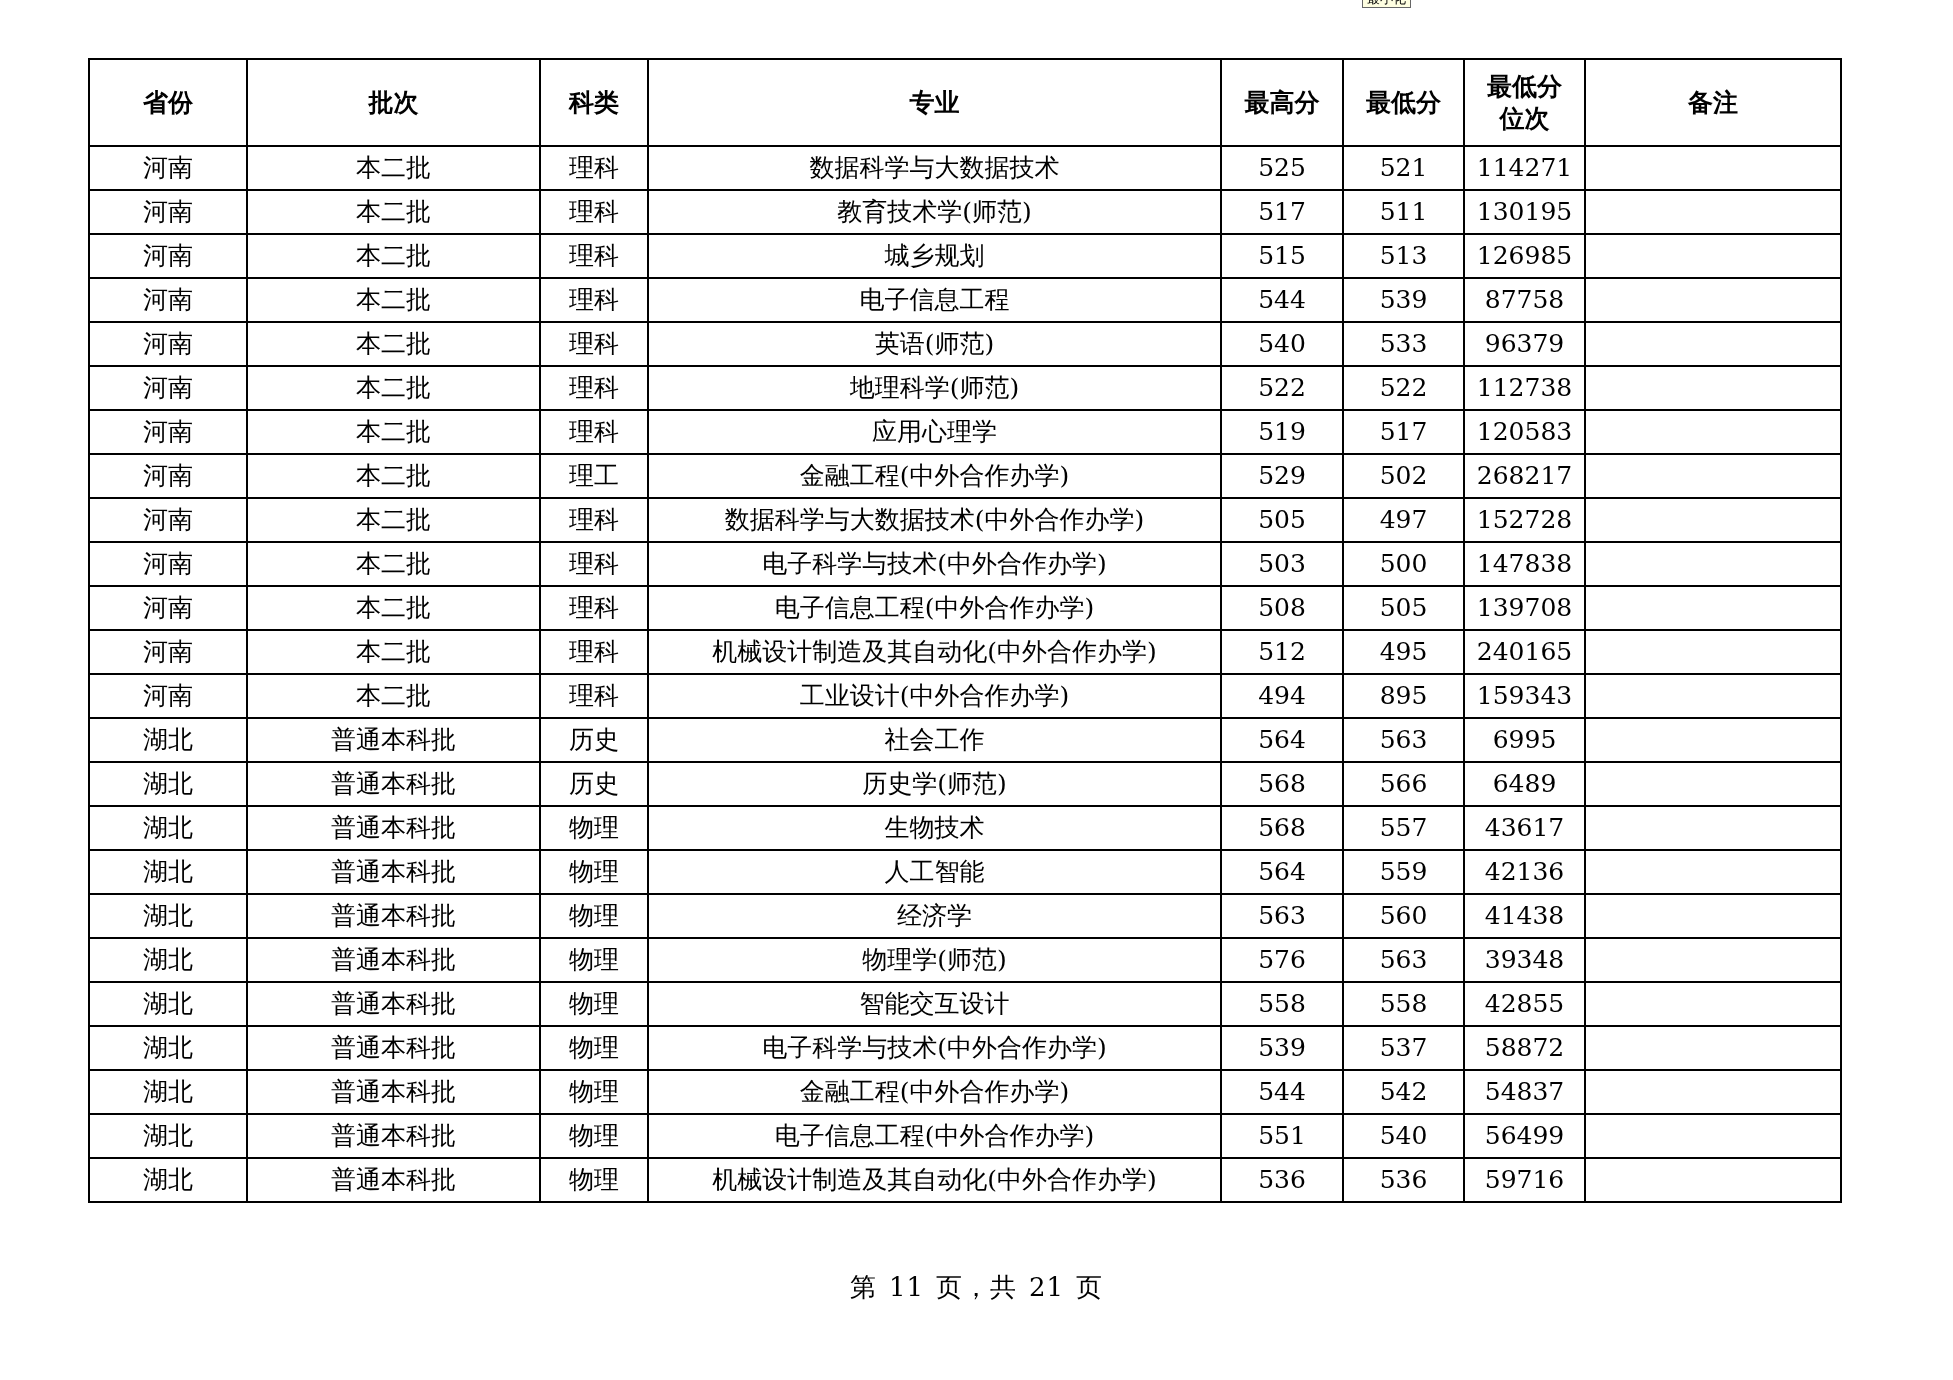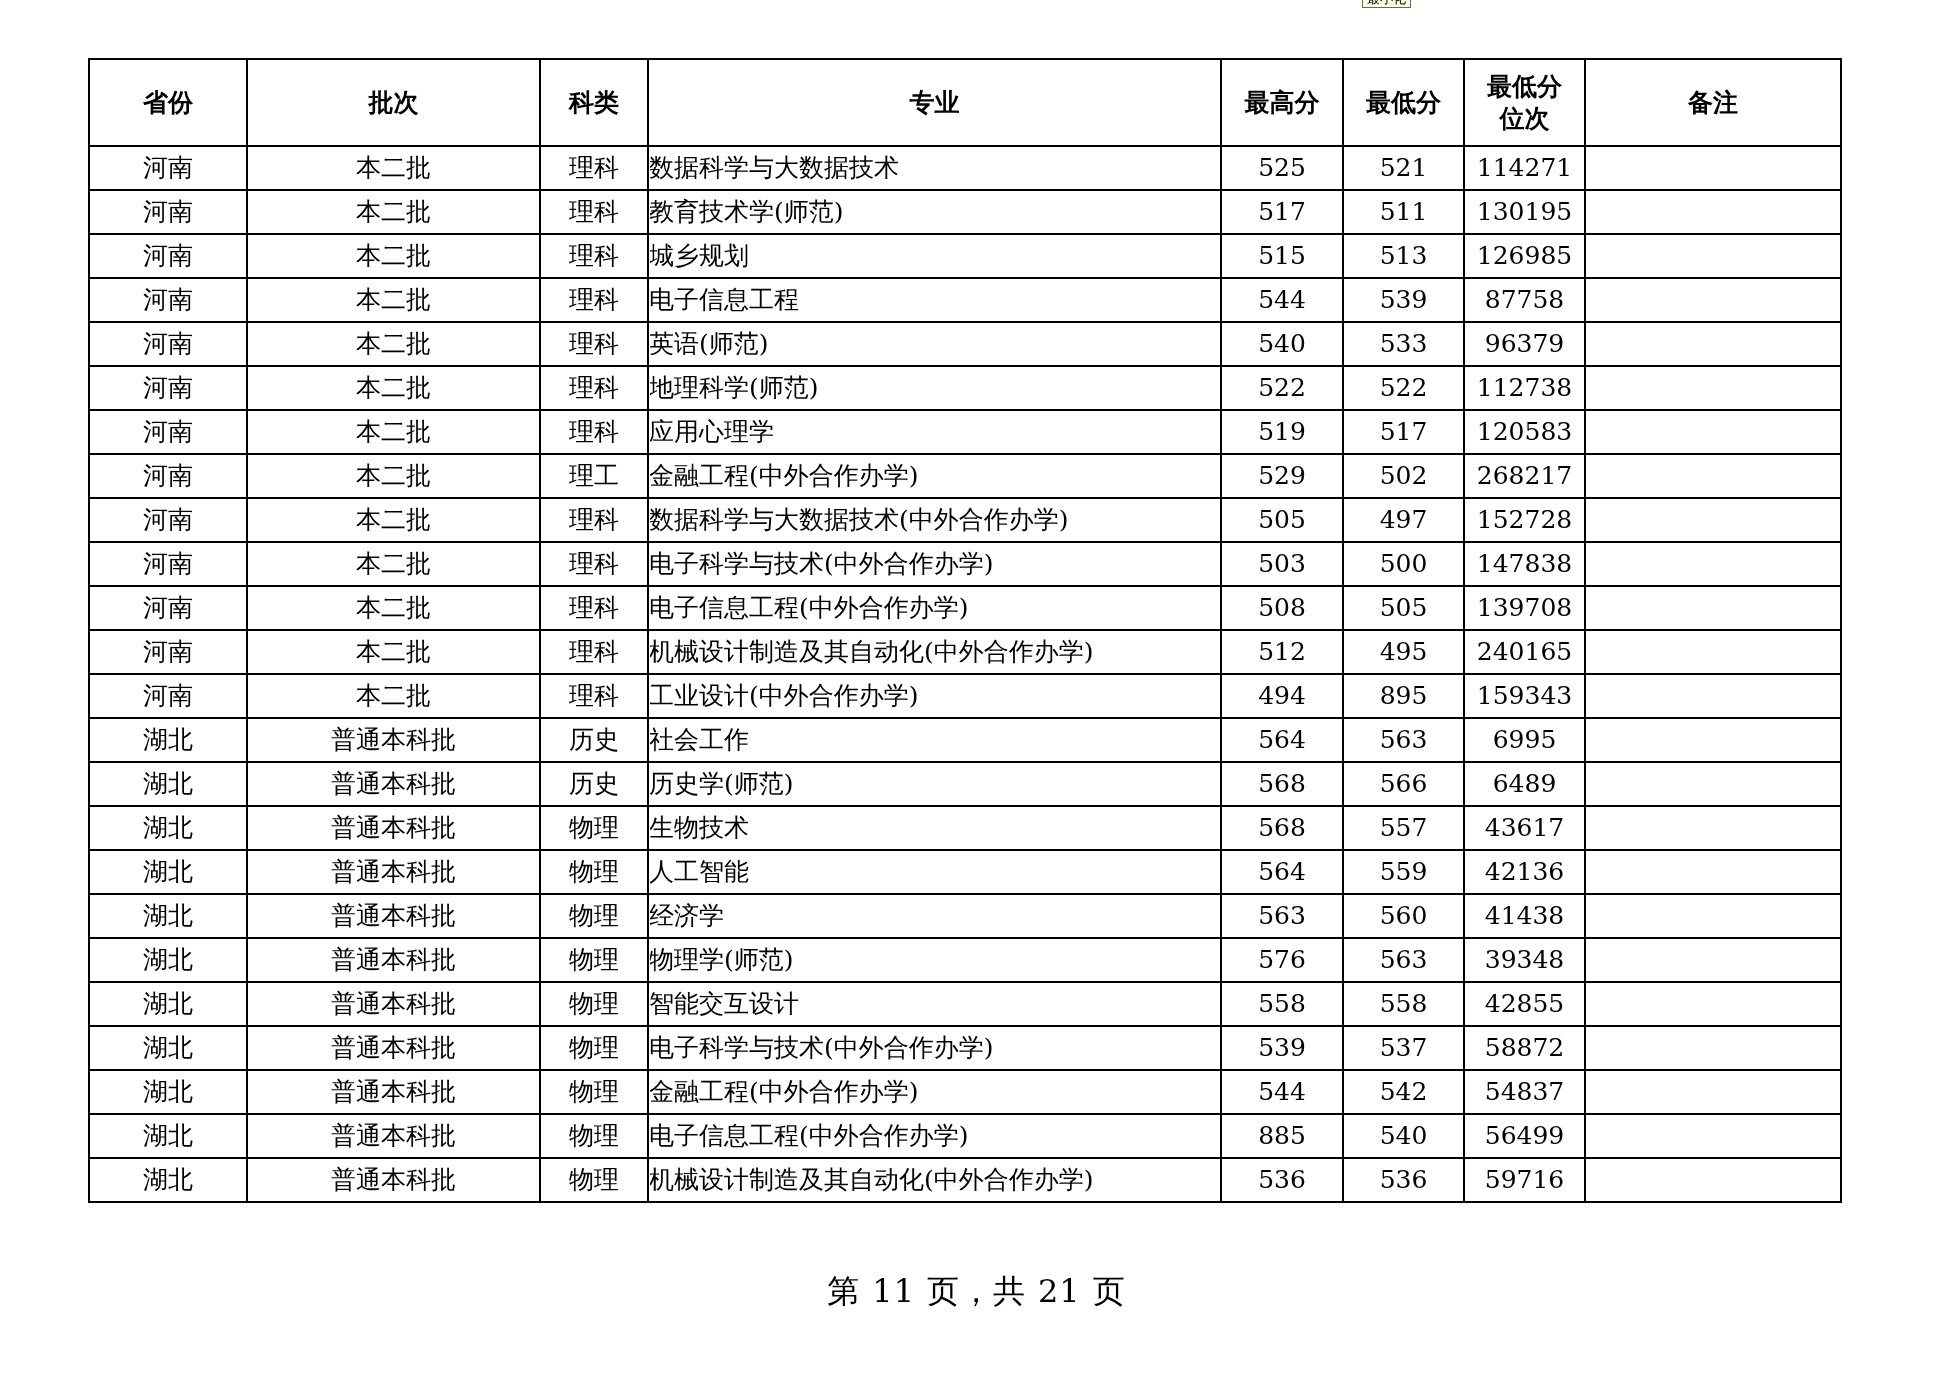--- a/index.html
+++ b/index.html
@@ -9,23 +9,23 @@
                background: #ffffe1; border: 1px solid #666; font-size: 13px; line-height: 16px;
                font-family: "DejaVu Sans", sans-serif; color:#000; }
     table.scores { position: absolute; left: 88px; top: 58px; border-collapse: collapse;
                    table-layout: fixed; width: 1752px; }
     table.scores th, table.scores td { border: 2.5px solid #000; padding: 0; overflow: hidden;
                    white-space: nowrap; }
     table.scores th { height: 85px; font-family: "DejaVu Sans", sans-serif; font-weight: bold;
                       font-size: 25px; text-align: center; line-height: 32px; }
     table.scores td { height: 42px; font-size: 25px; line-height: 42px; }
     td.c { text-align: center; }
-    td.l { text-align: left; padding-left: 6px; border-radius: 11px; }
+    td.l { text-align: center; padding-left: 6px; border-radius: 11px; }
     .footer { position: absolute; left: 0; width: 1953px; top: 1270px; text-align: center;
-              font-size: 32px; letter-spacing: 1px; }
+              font-size: 26px; letter-spacing: 1px; }
     .footer span { margin: 0 6px; }
   </style>
 </head>
 <body>
 
 <div class="tooltip">最小化</div>
 
 <table class="scores">
   <colgroup>
     <col style="width:158px">
@@ -268,21 +268,21 @@
         <td class="c">544</td>
         <td class="c">542</td>
         <td class="c">54837</td>
         <td class="c"></td>
       </tr>
       <tr>
         <td class="c">湖北</td>
         <td class="c">普通本科批</td>
         <td class="c">物理</td>
         <td class="l">电子信息工程(中外合作办学)</td>
-        <td class="c">885</td>
+        <td class="c">551</td>
         <td class="c">540</td>
         <td class="c">56499</td>
         <td class="c"></td>
       </tr>
       <tr>
         <td class="c">湖北</td>
         <td class="c">普通本科批</td>
         <td class="c">物理</td>
         <td class="l">机械设计制造及其自动化(中外合作办学)</td>
         <td class="c">536</td>

